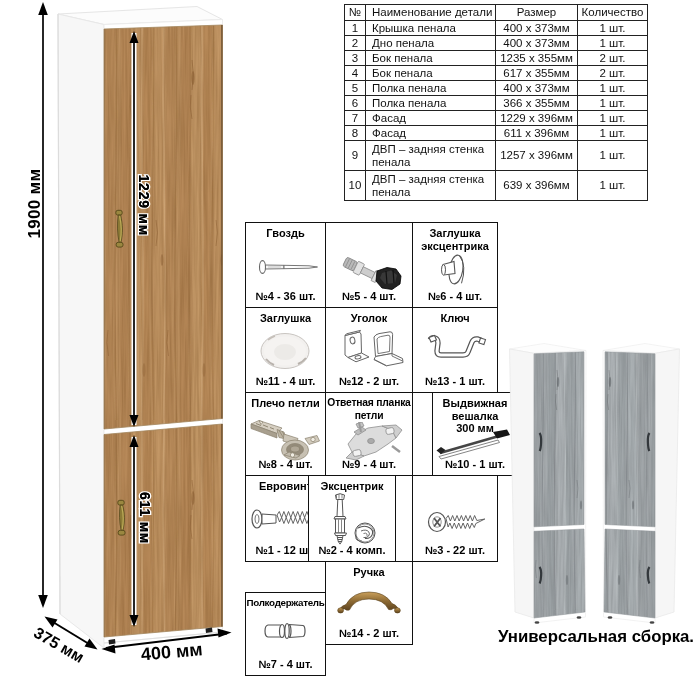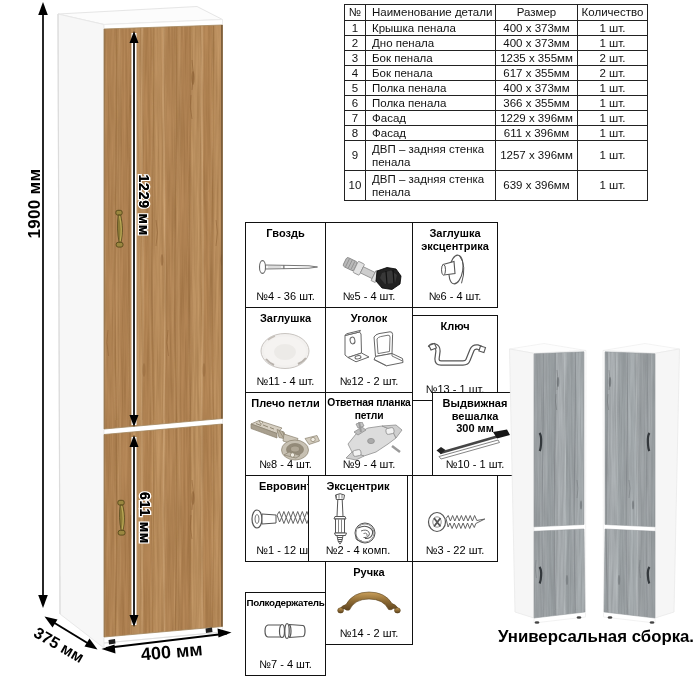--- a/index.html
+++ b/index.html
@@ -8,21 +8,21 @@
   .abs{position:absolute;}
   
   #ptable{position:absolute;left:344px;top:4px;border-collapse:collapse;table-layout:fixed;width:303px;}
   #ptable td{border:1px solid #222;font-size:11.5px;color:#111;padding:0 2px;box-sizing:border-box;
     text-align:center;vertical-align:middle;line-height:13px;overflow:hidden;}
   #ptable td.nm{text-align:left;padding-left:6px;}
   
   .cell{position:absolute;border:1px solid #111;box-sizing:border-box;background:#fff;
     text-align:center;color:#000;}
   .chead{font-weight:bold;font-size:11px;line-height:12.5px;padding-top:4px;}
-  .ccount{position:absolute;left:0;right:0;bottom:5px;font-weight:normal;font-size:11px;}
+  .ccount{position:absolute;left:0;right:0;bottom:5px;font-weight:bold;font-size:11px;}
   .cicon{position:absolute;left:0;right:0;top:0;}
 </style>
 </head>
 <body>
 <div id="canvas">
 
 <table id="ptable" cellspacing="0">
   <tbody>
         <tr style="height:16px">
           <td style="width:21px">№</td>
@@ -156,21 +156,21 @@
       <ellipse cx="32" cy="30.3" rx="3" ry="1.6" transform="rotate(-10 32 30.3)"></ellipse>
       <path d="M48,10 q1.5,-2.6 5,-3.4 L64,4.8 q2.6,-0.2 2.6,2.6 L66,26.5 L49.5,29.5 Z"></path>
       <path d="M51,12 q1,-1.8 3.6,-2.4 L62,8.2 q2,-0.2 2,2 L63.5,24.5 L52,26.6 Z" fill="none" stroke-width="0.9"></path>
       <path d="M49.5,29.5 L66,26.5 L76.5,31.5 L77,35.5 L60.5,38.8 L48,32.5 Z"></path>
       <path d="M48,32.5 L60.5,38.8 M66,26.5 L66,29 L76.5,34" fill="none" stroke-width="0.9"></path>
     </g>
   </svg>
   <div class="ccount">№12 - 2 шт.</div>
 </div>
 
-<div class="cell" style="left:412px;top:307px;width:86px;height:86px;margin-top:8px;">
+<div class="cell" style="left:412px;top:307px;width:86px;height:86px;">
   <div class="chead">Ключ</div>
   <svg class="cicon" style="top:24px" width="84" height="40" viewBox="0 0 84 40">
     <path d="M17,8 q2,-3 5,-2 q3,1 3,5 l-1,8 q0,4 4,4 l22,0 q4,0 5,-3 l4,-10 q1.5,-3.5 5.5,-3 l4,1.5" fill="none" stroke="#555" stroke-width="5.4" stroke-linecap="butt"></path>
     <path d="M17,8 q2,-3 5,-2 q3,1 3,5 l-1,8 q0,4 4,4 l22,0 q4,0 5,-3 l4,-10 q1.5,-3.5 5.5,-3 l4,1.5" fill="none" stroke="#fff" stroke-width="3" stroke-linecap="butt"></path>
     <path d="M16,5.5 l5.5,-2 2,4.5 -5.5,2 z" fill="#fff" stroke="#555" stroke-width="1.1"></path>
     <path d="M67.5,6 l5,1.6 -1.6,5 -5,-1.6 z" fill="#fff" stroke="#555" stroke-width="1.1"></path>
   </svg>
   <div class="ccount">№13 - 1 шт.</div>
 </div>
 
@@ -231,21 +231,21 @@
   <div class="chead">Евровинт</div>
   <svg class="cicon" style="top:26px" width="79" height="36" viewBox="0 0 79 36">
     <ellipse cx="11" cy="17" rx="5" ry="9" fill="#fff" stroke="#555" stroke-width="1.2"></ellipse>
     <ellipse cx="11" cy="17" rx="2" ry="4.5" fill="none" stroke="#777" stroke-width="1"></ellipse>
     <path d="M16,12 L30,13 L30,21 L16,22 Z" fill="#fff" stroke="#555" stroke-width="1"></path>
     <path d="M31,13 l2.3,-3.5 2.3,6 2.3,-6 2.3,6 2.3,-6 2.3,6 2.3,-6 2.3,6 2.3,-6 2.3,6 2.3,-6 2.3,6 2.3,-6 2.3,6 2.3,-6 2.3,6 2.2,-5 2.5,4 -2.5,5 -2.2,-4 -2.3,6 -2.3,-6 -2.3,6 -2.3,-6 -2.3,6 -2.3,-6 -2.3,6 -2.3,-6 -2.3,6 -2.3,-6 -2.3,6 -2.3,-6 -2.3,6 -2.3,-6 -2,4.5 Z" fill="#fff" stroke="#555" stroke-width="0.9" stroke-linejoin="round"></path>
   </svg>
   <div class="ccount">№1 - 12 шт.</div>
 </div>
 
-<div class="cell" style="left:308px;top:475px;width:100px;height:87px;">
+<div class="cell" style="left:308px;top:475px;width:88px;height:87px;">
   <div class="chead">Эксцентрик</div>
   <svg class="cicon" style="top:16px" width="86" height="58" viewBox="0 0 86 58">
     <g fill="#fff" stroke="#555" stroke-width="1">
       <path d="M26.5,3 q4.5,-2.6 9,0 l-0.8,4.5 h-7.4 Z"></path>
       <path d="M27.5,3.2 v3 M30,2.2 v4.5 M33,2.5 v4" stroke-width="0.7"></path>
       <path d="M28.8,7.5 h4.4 l0.8,17 h-6 Z"></path>
       <path d="M26,24.5 h10 l1,2.5 h-12 Z"></path>
       <rect x="26.5" y="27" width="9" height="14"></rect>
       <path d="M29.5,27.5 v13 M32.5,27.5 v13" stroke-width="0.7"></path>
       <path d="M25.5,41 h12 l-1,2.5 h-10 Z"></path>

